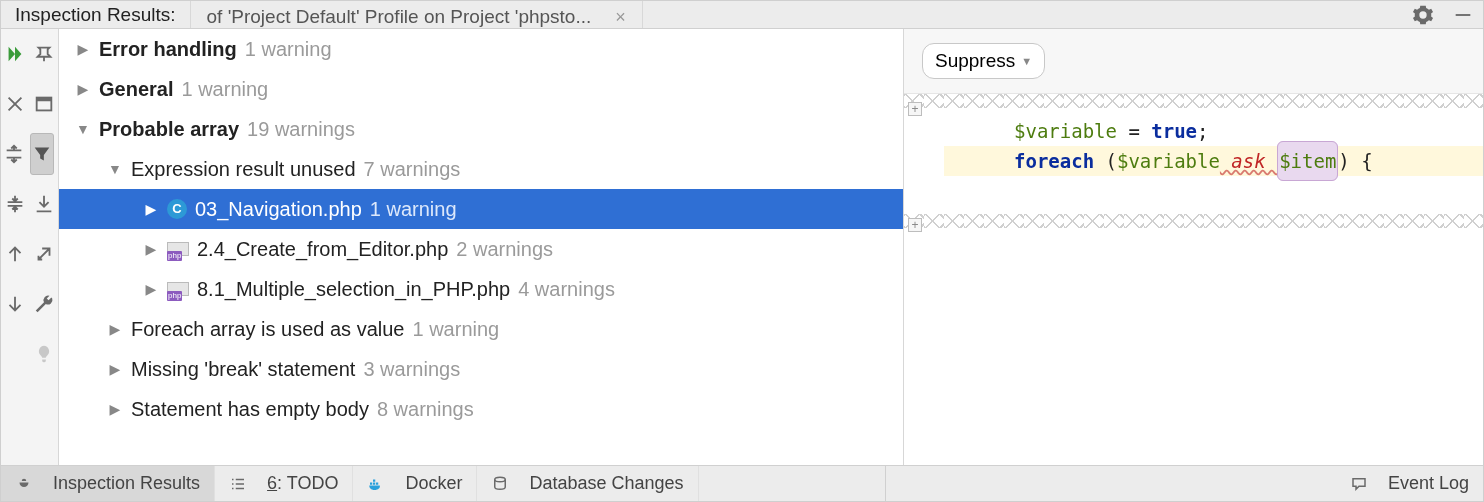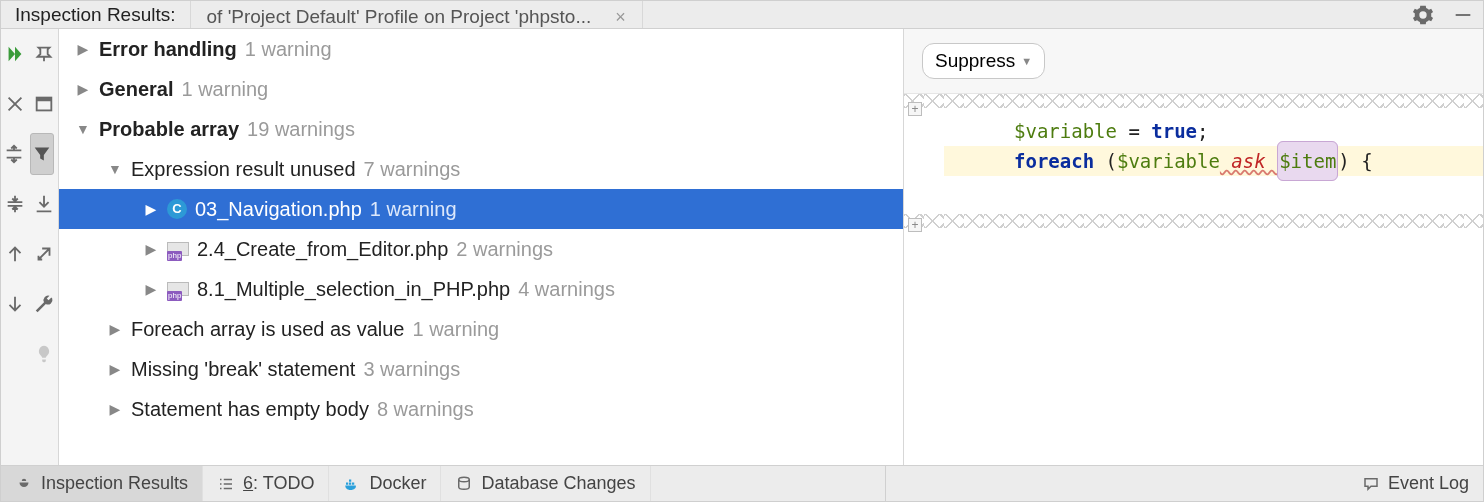--- a/index.html
+++ b/index.html
@@ -58,21 +58,21 @@
   .lit { color: #0a2d9e; font-weight: 700; }
   .pn { color: #222; }
   .err { color: #c02626; font-style: italic; text-decoration: underline wavy rgba(192,38,38,0.6); margin-top: 44px; }
   .box-var { background: #e9d9ef; border: 1px solid #c8a7d4; border-radius: 6px; padding: 8px 1px; }
   .gutter-plus { position: absolute; left: 4px; width: 14px; height: 14px; border: 1px solid #bdbdbd; color: #8a8a8a; font-size: 12px; line-height: 12px; text-align: center; background: #f6f6f6; }
   .gutter-plus.p1 { top: 8px; }
   .gutter-plus.p2 { top: 124px; }
 
   
   .statusbar { height: 36px; background: #ececec; border-top: 1px solid #d0d0d0; display: flex; align-items: center; font-size: 18px; color: #444; position: relative; }
-  .statusbar .item { display: flex; align-items: center; gap: 8px; padding: 0 14px; height: 100%; cursor: pointer; border-right: 1px solid #e0e0e0; }
+  .statusbar .item { display: flex; align-items: center; gap: 20px; padding: 0 14px; height: 100%; cursor: pointer; border-right: 1px solid #e0e0e0; }
   .statusbar .item.active { background: #d8d8d8; }
   .statusbar .spacer { flex: 1; }
   .statusbar svg { width: 18px; height: 18px; }
   .underline-6 { text-decoration: underline; }
   .vsep { position: absolute; left: 884px; top: 0; bottom: 0; width: 1px; background: #d0d0d0; }
 </style>
 </head>
 <body>
 
 <div class="root">

